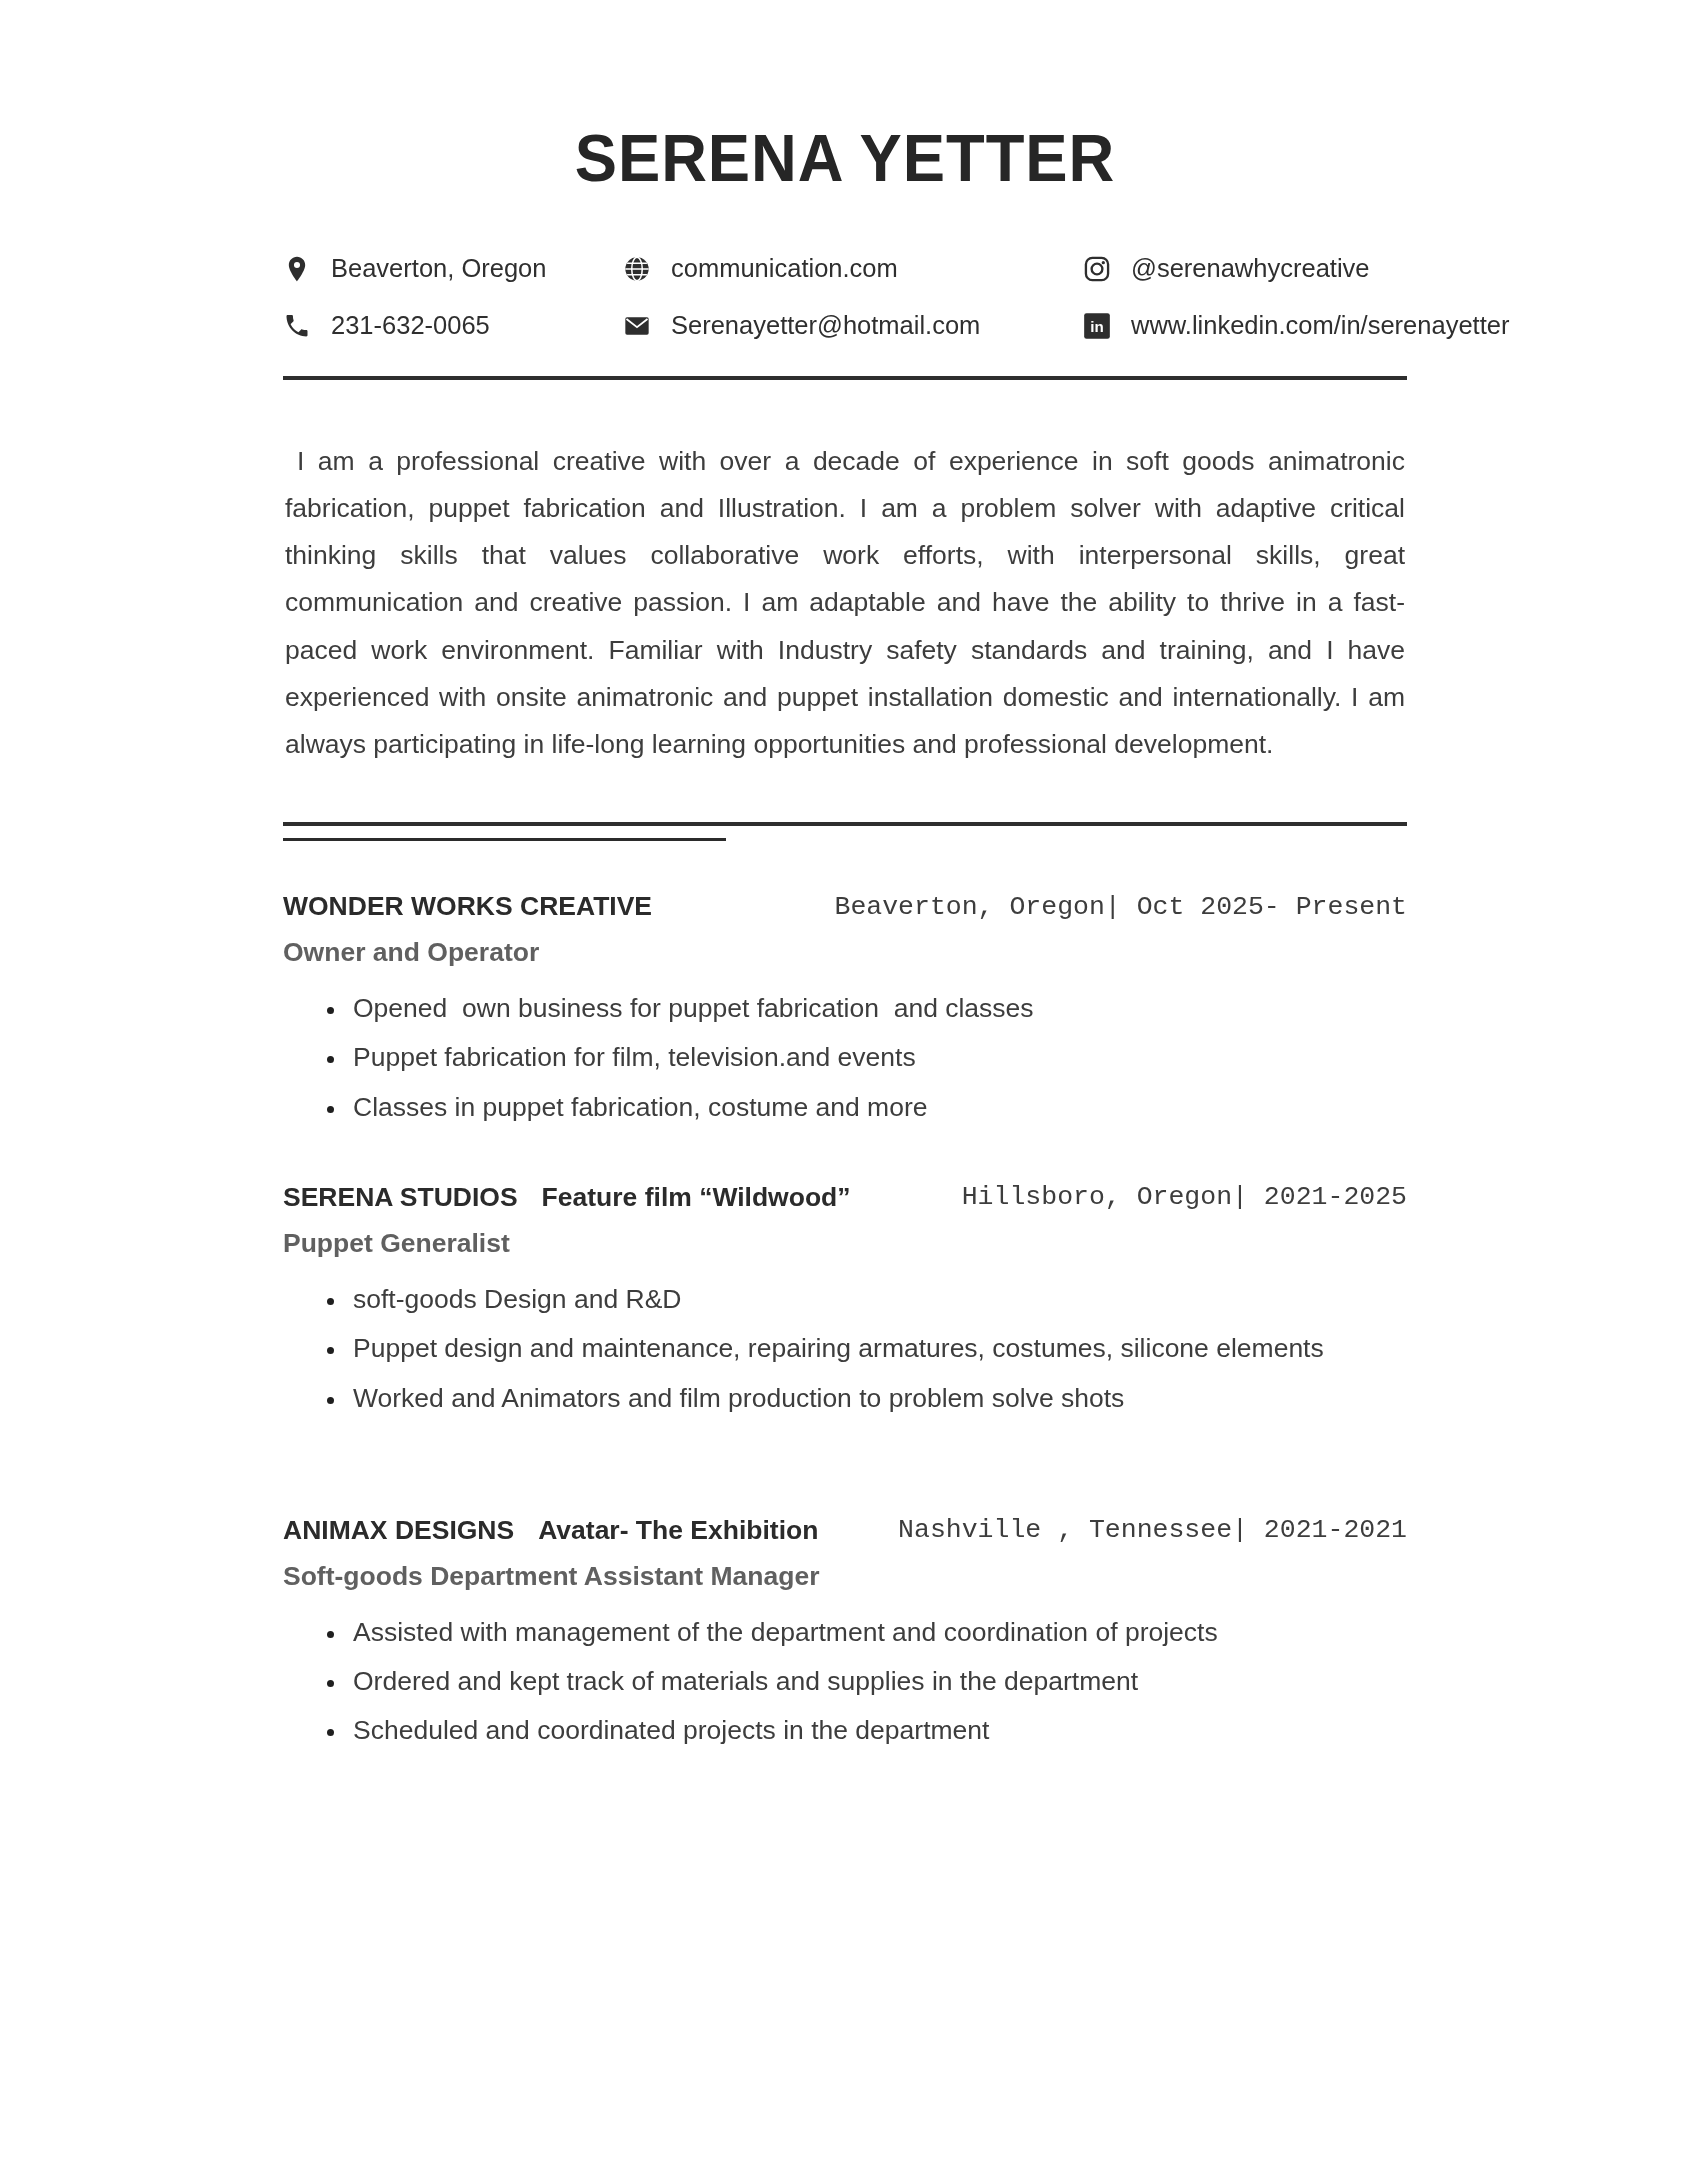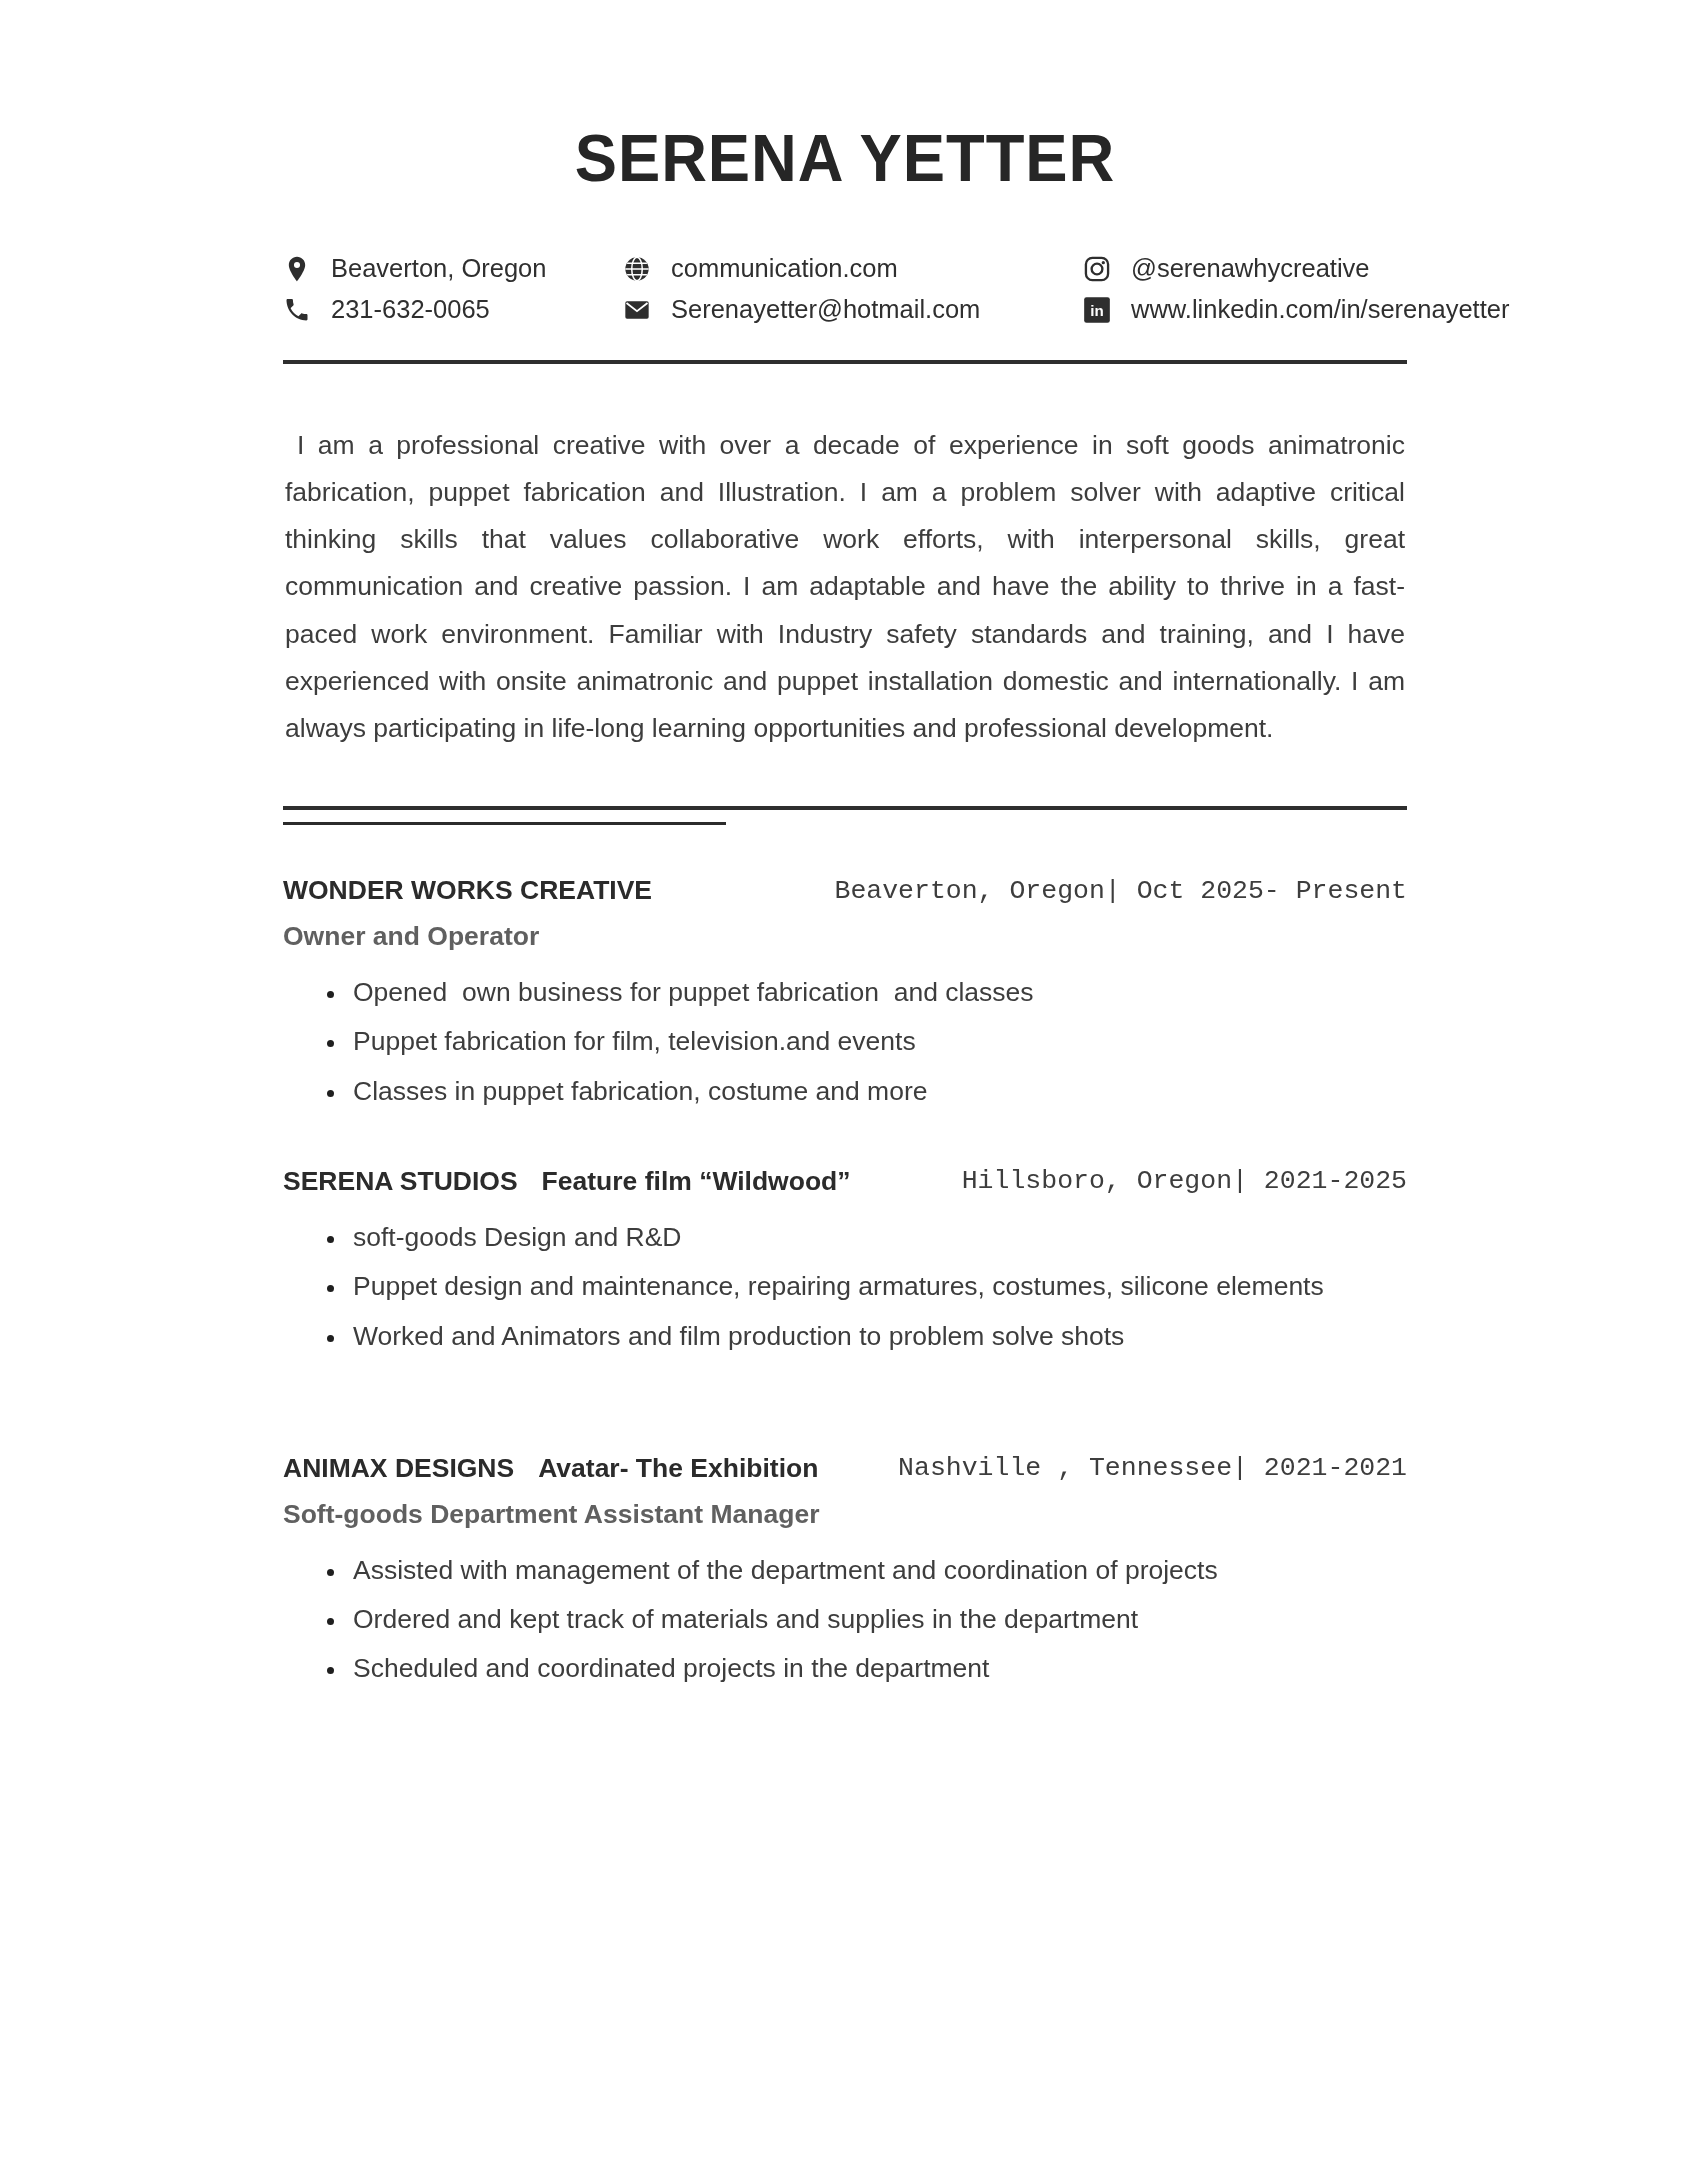--- a/index.html
+++ b/index.html
@@ -26,21 +26,21 @@
     letter-spacing: 1px;
     color: #262626;
     margin: 0 0 58px 0;
     transform: scaleX(0.96);
   }
 
   
   .contact {
     display: grid;
     grid-template-columns: 340px 460px 1fr;
-    row-gap: 12px;
+    row-gap: 28px;
     font-size: 25.5px;
     color: #2f2f2f;
   }
   .citem { display: flex; align-items: center; gap: 20px; }
   .cicon { flex: 0 0 auto; display: inline-flex; }
   .cicon svg { width: 28px; height: 28px; display: block; }
   .clabel { white-space: nowrap; }
 
   
   .rule {
@@ -205,20 +205,21 @@
       </ul>
     </div>
 
     <div class="job">
       <div class="job-head">
         <div class="job-left">
           <span class="company">SERENA STUDIOS</span><span class="project">Feature film “Wildwood”</span>
         </div>
         <div class="job-meta">Hillsboro, Oregon| 2021-2025</div>
       </div>
+      <div class="job-title">Puppet Generalist</div>
       <ul class="bullets">
         <li>soft-goods Design and R&amp;D</li>
         <li>Puppet design and maintenance, repairing armatures, costumes, silicone elements</li>
         <li>Worked and Animators and film production to problem solve shots</li>
       </ul>
     </div>
 
     <div class="job extra-gap">
       <div class="job-head">
         <div class="job-left">

